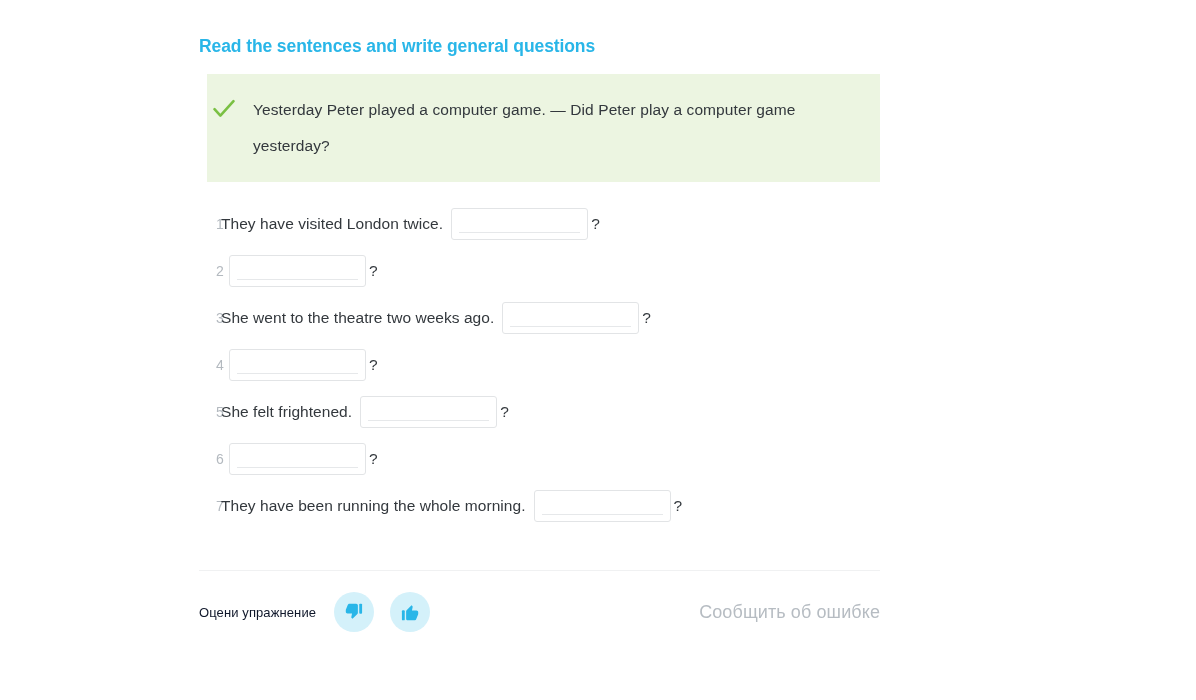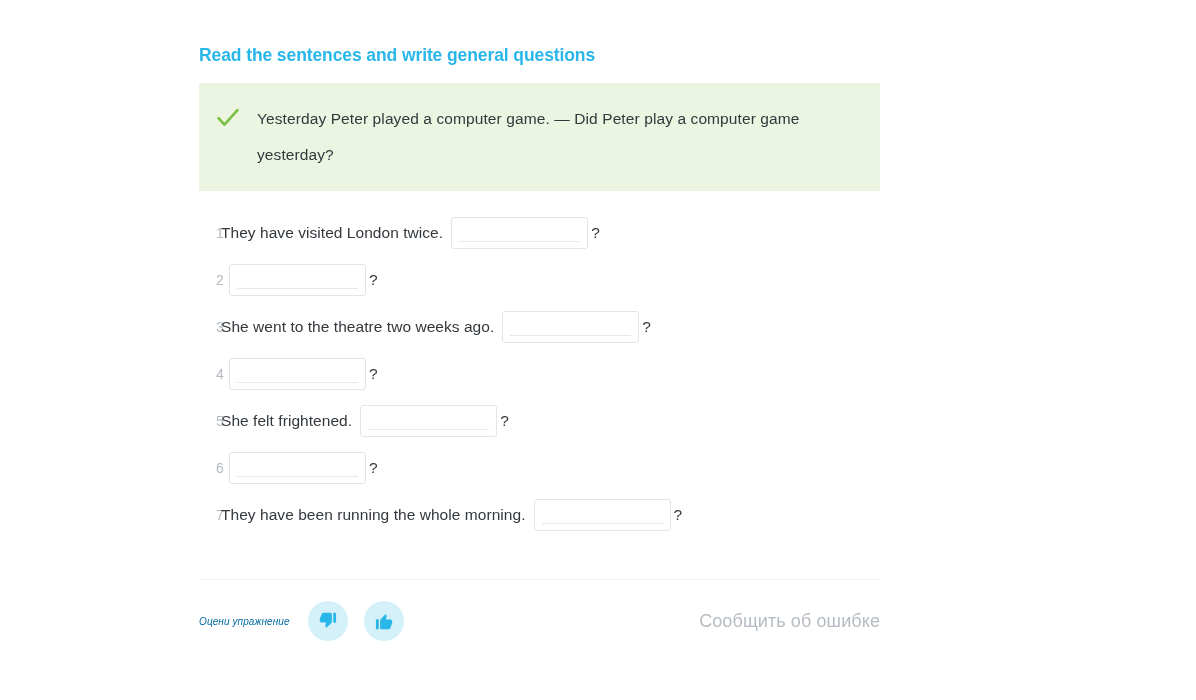--- a/index.html
+++ b/index.html
@@ -26,33 +26,34 @@
     width: 681px;
   }
 
   
   .exercise-title {
     font-size: 17.5px;
     font-weight: bold;
     color: #29b6e8;
     letter-spacing: -0.1px;
     margin: 0;
-    padding-top: 45px;
+    padding-top: 36px;
     line-height: 20px;
   }
 
   
   .example-box {
     margin-top: 18px;
     background: #ecf5e1;
     min-height: 95px;
     box-sizing: border-box;
-    padding: 18px 28px 18px 16px;
+    padding: 18px 28px 18px 4px;
     display: flex;
     align-items: flex-start;
+    margin-left: 8px;
   }
   .check-icon {
     flex: 0 0 auto;
     width: 26px;
     height: 26px;
     margin-top: 4px;
     margin-right: 16px;
     display: block;
   }
   .example-text {
@@ -130,24 +131,23 @@
   }
 
   
   .footer {
     margin-top: 21px;
     display: flex;
     align-items: center;
     height: 40px;
   }
   .rate-label {
-    font-size: 10px;
-    color: #0369a1;
+    font-size: 13px;
+    color: #0f172a;
     letter-spacing: 0.1px;
-    font-style: italic;
   }
   .rate-buttons {
     display: flex;
     align-items: center;
     margin-left: 18px;
   }
   .rate-btn {
     width: 40px;
     height: 40px;
     border-radius: 50%;

